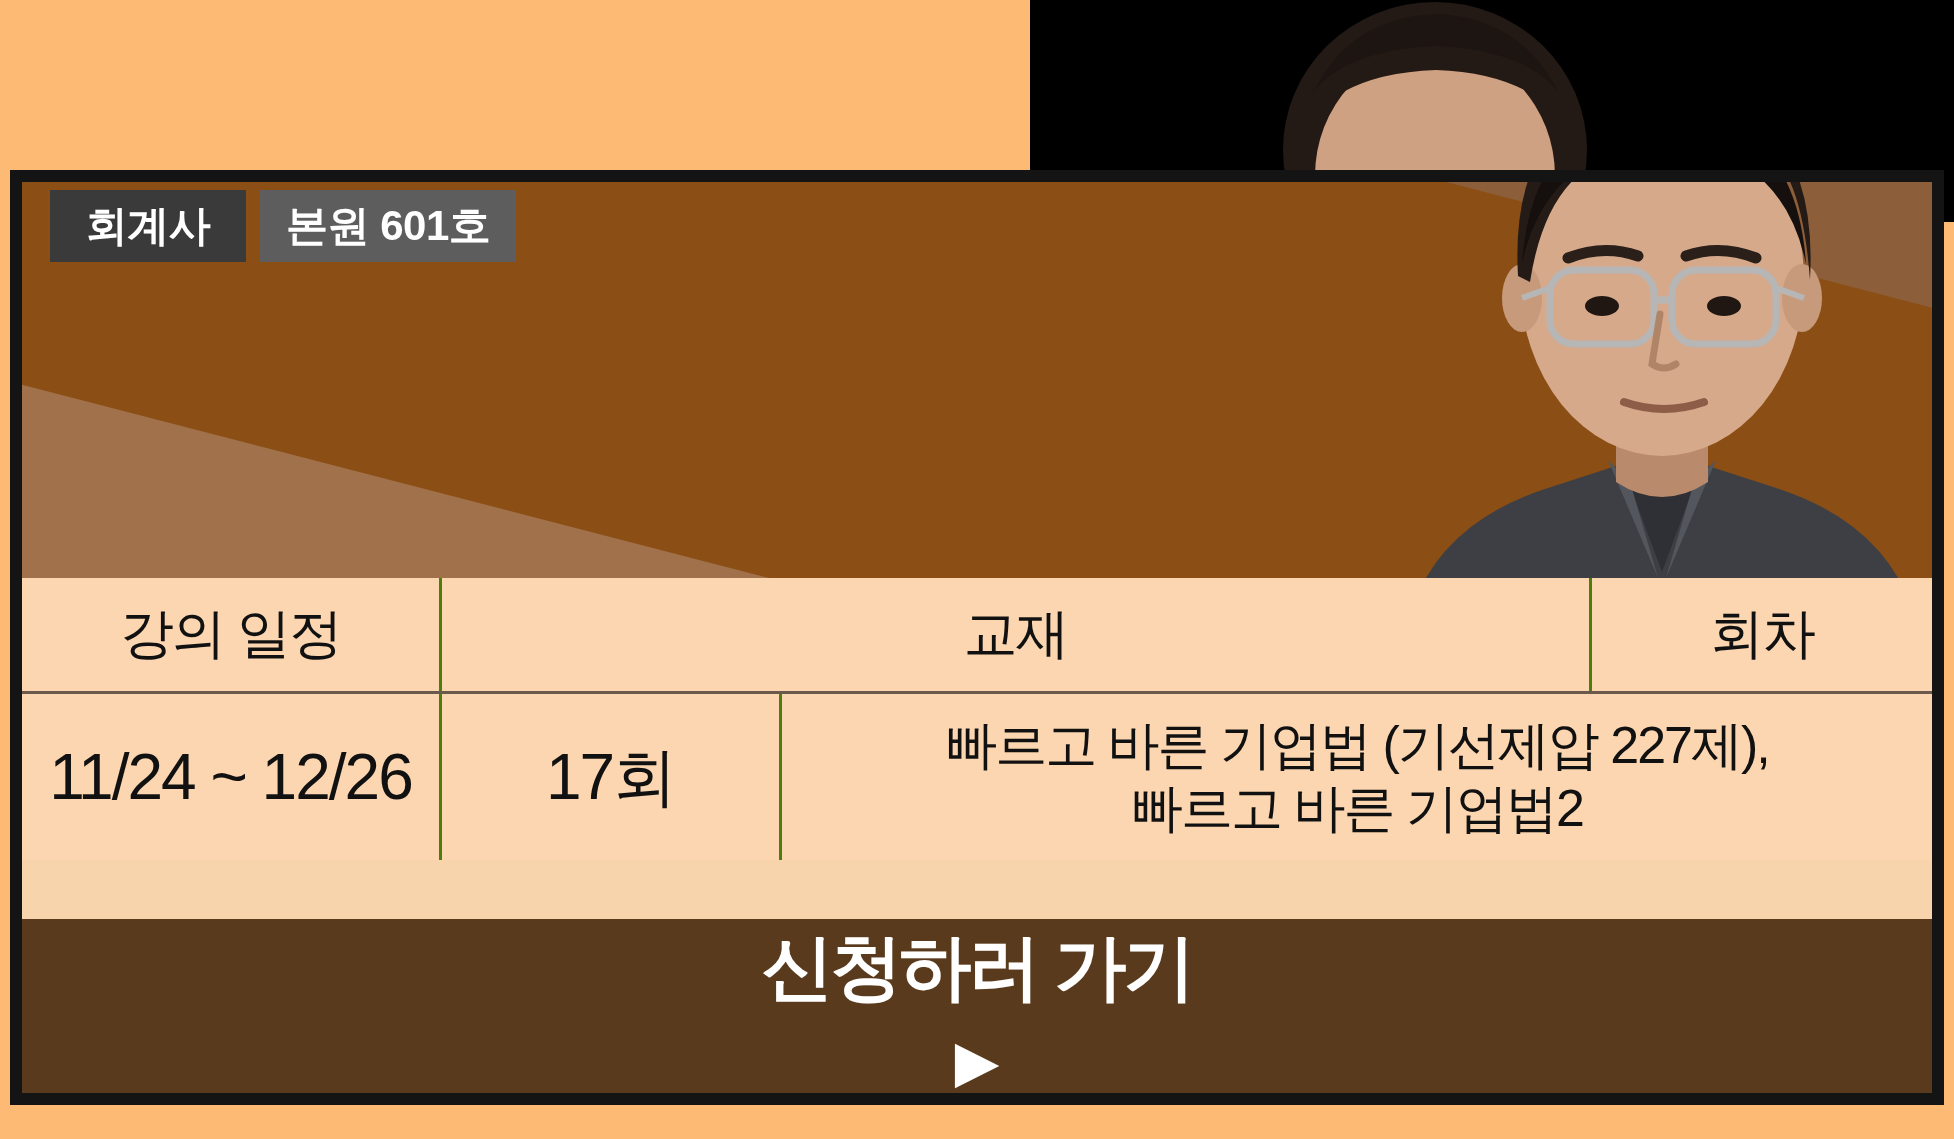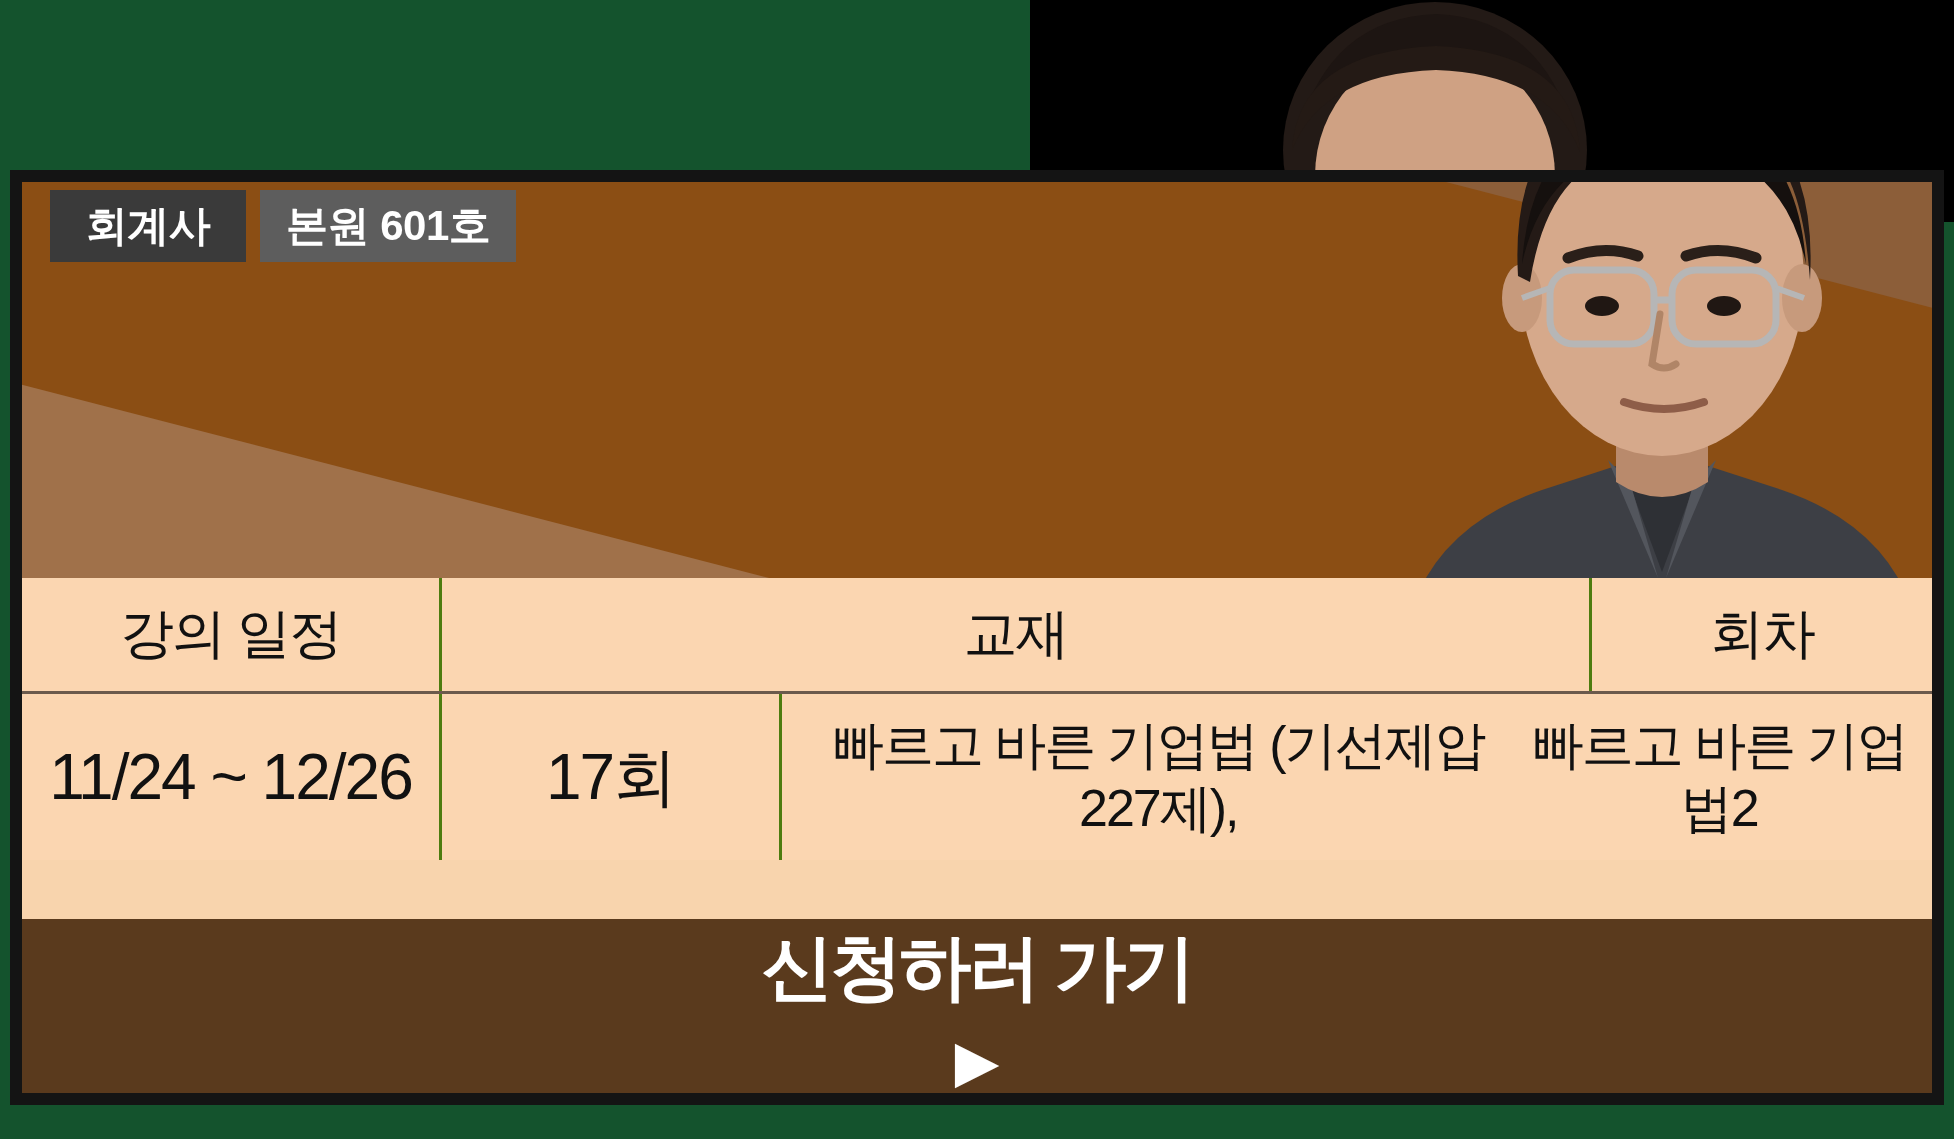--- a/index.html
+++ b/index.html
@@ -7,21 +7,21 @@
     width: 1954px; height: 1139px;
     background: #ffffff;
     font-family: "Liberation Sans", "DejaVu Sans", sans-serif;
     overflow: hidden;
   }
 
   #banner {
     position: relative;
     width: 1954px;
     height: 1139px;
-    background: #14532d;
+    background: #fdba74;
   }
 
   
   .photo-block {
     position: absolute;
     left: 1030px; top: 0px;
     width: 924px; height: 222px;
     background: #000000;
     overflow: hidden;
   }
@@ -168,21 +168,21 @@
     padding: 8px 14px;
     border-right: 3px solid #4d7c0f;
   }
   .tcell:last-child { border-right: none; }
   .col-1 { width: 420px; flex: 0 0 420px; }
   .col-2 { width: 340px; flex: 0 0 340px; }
   .col-3 { flex: 1 1 auto; }
 
   .trow.head .tcell { height: 113px; font-size: 54px; font-weight: 500; letter-spacing: -2px; }
   .trow.body .tcell { height: 166px; font-size: 64px; font-weight: 400; letter-spacing: -2px; }
-  .trow.body .col-3 { font-size: 52px; line-height: 1.22; flex-direction: row; }
+  .trow.body .col-3 { font-size: 52px; line-height: 1.22; flex-direction: column; }
 
   
   .cta {
     position: absolute;
     left: 0; bottom: 0;
     width: 100%;
     height: 174px;
     background: #5a3a1d;
     display: flex;
     align-items: center;

